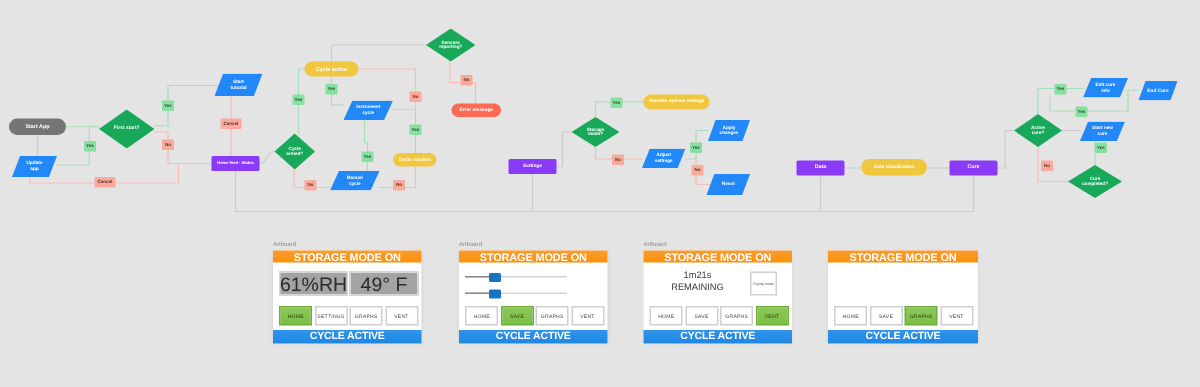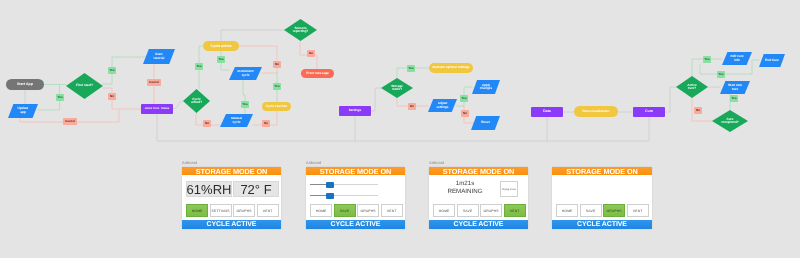--- a/index.html
+++ b/index.html
@@ -10,21 +10,21 @@
 #edges{position:absolute;left:0;top:0;}
 .node{position:absolute;box-sizing:border-box;display:flex;align-items:center;justify-content:center;text-align:center;color:#fff;}
 .node span{display:block;line-height:1.12;white-space:pre-line;}
 .lbl{position:absolute;box-sizing:border-box;display:flex;align-items:center;justify-content:center;border-radius:0.8px;font-weight:700;line-height:1;}
 .lbl-yes{background:#86e0a0;color:#2c4a34;}
 .lbl-no{background:#faaa9b;color:#5c2b26;}
 .card{position:absolute;background:#fff;box-sizing:border-box;box-shadow:0 0 2px rgba(0,0,0,0.10);}
 .card-hdr{position:absolute;left:0;right:0;background:linear-gradient(180deg,#fb9c2f 0%,#fd9008 100%);color:#fff;font-weight:700;display:flex;align-items:flex-start;justify-content:center;letter-spacing:.2px;}
 .card-ftr{position:absolute;left:0;right:0;background:linear-gradient(180deg,#2f94ec 0%,#1d87e4 100%);color:#fff;font-weight:700;display:flex;align-items:center;justify-content:center;letter-spacing:.2px;}
 .artboard{position:absolute;color:#8a8a8a;font-size:4px;letter-spacing:0;}
-.valbox{position:absolute;border:1px solid #d8d8d8;box-sizing:border-box;background:#e5e5e5;display:flex;align-items:center;justify-content:center;color:#2b2b2b;}
+.valbox{position:absolute;border:1px solid #d8d8d8;box-sizing:border-box;background:#a3a3a3;display:flex;align-items:center;justify-content:center;color:#2b2b2b;}
 .btn{position:absolute;border:1px solid #cfcfcf;box-sizing:border-box;background:#fff;display:flex;align-items:center;justify-content:center;color:#4a4a4a;font-size:3.4px;letter-spacing:.15px;}
 .btn.active{background:linear-gradient(180deg,#8cc75a 0%,#7dbd45 100%);border-color:#6cae3a;color:#27400f;}
 .slider{position:absolute;}
 .strack{position:absolute;height:1px;background:#d5d5d5;}
 .sfill{position:absolute;height:1px;background:#888;}
 .sthumb{position:absolute;background:#1874c2;border-radius:1px;}
 .remain{position:absolute;color:#3a3a3a;text-align:center;line-height:1.25;}
 .minibox{position:absolute;border:1px solid #d0d0d0;background:#fff;box-sizing:border-box;display:flex;align-items:center;justify-content:center;color:#555;font-size:2.4px;}
 </style>
 </head>
@@ -242,21 +242,21 @@
         <div class="btn" style="left: 51px; top: 37px; width: 22.3px; height: 13px;">
           <span>GRAPHS</span>
         </div>
         <div class="btn" style="left: 74.5px; top: 37px; width: 22.3px; height: 13px;">
           <span>VENT</span>
         </div>
         <div class="valbox" style="left: 4px; top: 14px; width: 46px; height: 16px; font-size: 13px; font-weight: 400;">
           <span>61%RH</span>
         </div>
         <div class="valbox" style="left: 51px; top: 14px; width: 46px; height: 16px; font-size: 13px; font-weight: 400;">
-          <span>72° F</span>
+          <span>49° F</span>
         </div>
       </div>
       <div class="artboard" style="left: 306px; top: 160px;"><span>Artboard</span></div>
       <div class="card" style="left: 306px; top: 167px; width: 99px; height: 62px;">
         <div class="card-hdr" style="top: 0px; height: 8px; font-size: 7.3px; letter-spacing: -0.1px;">
           <span>STORAGE MODE ON</span>
         </div>
         <div class="card-ftr" style="bottom: 0px; height: 9px; font-size: 7px; letter-spacing: -0.1px;">
           <span>CYCLE ACTIVE</span>
         </div>

